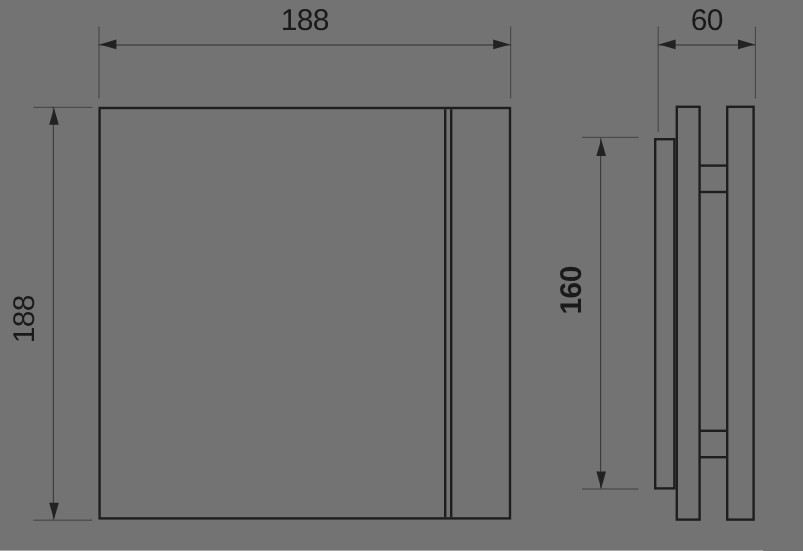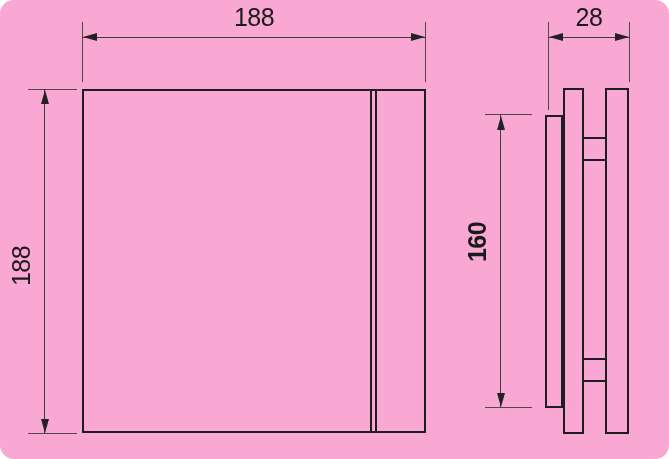--- a/index.html
+++ b/index.html
@@ -5,23 +5,22 @@
   html, body {
     margin: 0;
     padding: 0;
     background: #ffffff;
     font-family: "Liberation Sans", sans-serif;
   }
   .canvas {
     position: relative;
     width: 669px;
     height: 459px;
-    background: #f9a8d4;
+    background: #737373;
     overflow: hidden;
-    border-radius: 14px;
   }
   
   .outline {
     position: absolute;
     box-sizing: border-box;
     border: 2px solid #1e1e1e;
     background: transparent;
   }
   .vline {
     position: absolute;
@@ -117,21 +116,21 @@
     <div class="arr arr-down" style="left:41px; top:419px;"></div>
     <div class="dim-label rot" style="left:21px; top:266px;">188</div>
   </div>
 
   <div>
     <div class="ext-v" style="left:548px; top:22px; height:88px;"></div>
     <div class="ext-v" style="left:629px; top:22px; height:60px;"></div>
     <div class="dim-h" style="left:548px; top:37px; width:82px;"></div>
     <div class="arr arr-left" style="left:549px; top:33px;"></div>
     <div class="arr arr-right" style="left:615px; top:33px;"></div>
-    <div class="dim-label" style="left:548px; top:5px; width:82px;">28</div>
+    <div class="dim-label" style="left:548px; top:5px; width:82px;">60</div>
   </div>
 
   <div>
     <div class="ext-h" style="left:485px; top:114px; width:47px;"></div>
     <div class="ext-h" style="left:485px; top:407px; width:47px;"></div>
     <div class="dim-v" style="left:500px; top:115px; height:292px;"></div>
     <div class="arr arr-up" style="left:497px; top:116px;"></div>
     <div class="arr arr-down" style="left:497px; top:393px;"></div>
     <div class="dim-label rot bold" style="left:477px; top:242px;">160</div>
   </div>

